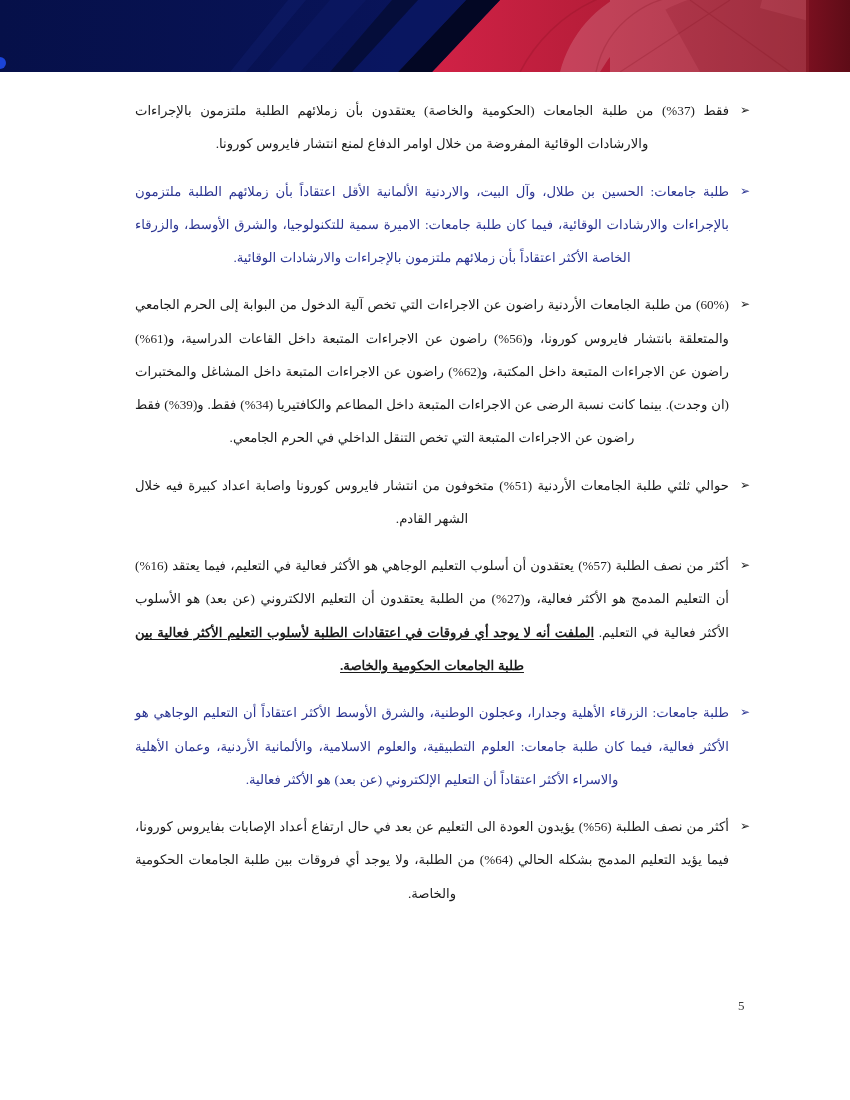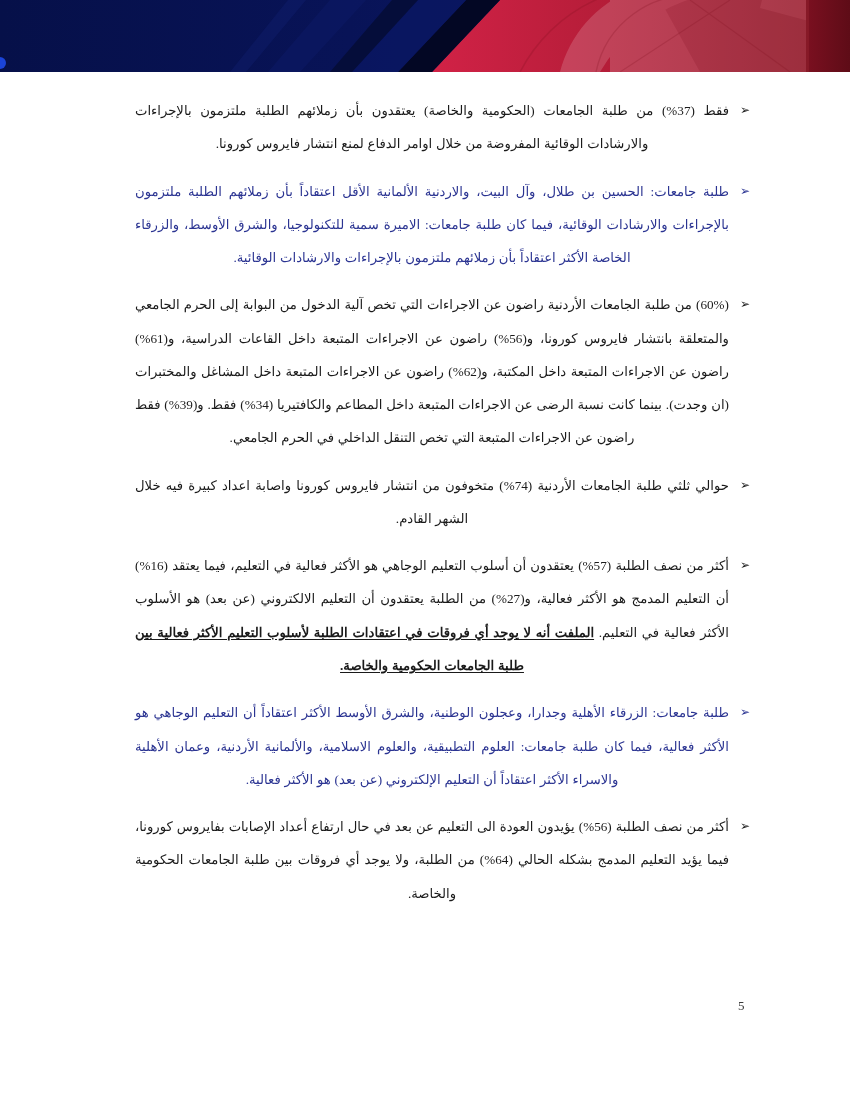--- a/index.html
+++ b/index.html
@@ -162,21 +162,21 @@
     <span class="bullet-text">طلبة جامعات: الحسين بن طلال، وآل البيت، والاردنية الألمانية الأقل اعتقاداً بأن زملائهم الطلبة ملتزمون بالإجراءات والارشادات الوقائية، فيما كان طلبة جامعات: الاميرة سمية للتكنولوجيا، والشرق الأوسط، والزرقاء الخاصة الأكثر اعتقاداً بأن زملائهم ملتزمون بالإجراءات والارشادات الوقائية.</span>
   </p>
 
   <p class="bullet-item gap-md">
     <span class="bullet-marker">➢</span>
     <span class="bullet-text">(60%) من طلبة الجامعات الأردنية راضون عن الاجراءات التي تخص آلية الدخول من البوابة إلى الحرم الجامعي والمتعلقة بانتشار فايروس كورونا، و(56%) راضون عن الاجراءات المتبعة داخل القاعات الدراسية، و(61%) راضون عن الاجراءات المتبعة داخل المكتبة، و(62%) راضون عن الاجراءات المتبعة داخل المشاغل والمختبرات (ان وجدت). بينما كانت نسبة الرضى عن الاجراءات المتبعة داخل المطاعم والكافتيريا (34%) فقط. و(39%) فقط راضون عن الاجراءات المتبعة التي تخص التنقل الداخلي في الحرم الجامعي.</span>
   </p>
 
   <p class="bullet-item gap-md">
     <span class="bullet-marker">➢</span>
-    <span class="bullet-text">حوالي ثلثي طلبة الجامعات الأردنية  (74%) متخوفون من انتشار فايروس كورونا واصابة اعداد كبيرة فيه خلال الشهر القادم.</span>
+    <span class="bullet-text">حوالي ثلثي طلبة الجامعات الأردنية  (51%) متخوفون من انتشار فايروس كورونا واصابة اعداد كبيرة فيه خلال الشهر القادم.</span>
   </p>
 
   <p class="bullet-item gap-md">
     <span class="bullet-marker">➢</span>
     <span class="bullet-text"><span>أكثر من نصف الطلبة (57%) يعتقدون أن أسلوب التعليم الوجاهي هو الأكثر فعالية في التعليم، فيما يعتقد (16%) أن التعليم المدمج هو الأكثر فعالية، و(27%) من الطلبة يعتقدون أن التعليم الالكتروني (عن بعد) هو الأسلوب الأكثر فعالية في التعليم. </span><span class="emph">الملفت أنه لا يوجد أي فروقات في اعتقادات الطلبة لأسلوب التعليم الأكثر فعالية بين طلبة الجامعات الحكومية والخاصة.</span></span>
   </p>
 
   <p class="bullet-item blue gap-md">
     <span class="bullet-marker">➢</span>
     <span class="bullet-text">طلبة جامعات: الزرقاء الأهلية وجدارا، وعجلون الوطنية، والشرق الأوسط الأكثر اعتقاداً أن التعليم الوجاهي هو الأكثر فعالية، فيما كان طلبة جامعات: العلوم التطبيقية، والعلوم الاسلامية، والألمانية الأردنية، وعمان الأهلية والاسراء الأكثر اعتقاداً أن التعليم الإلكتروني (عن بعد) هو الأكثر فعالية.</span>

